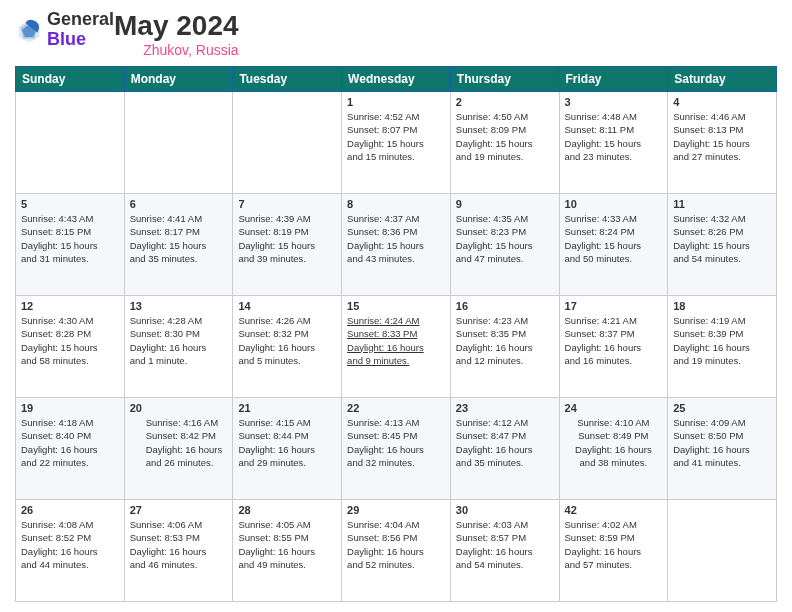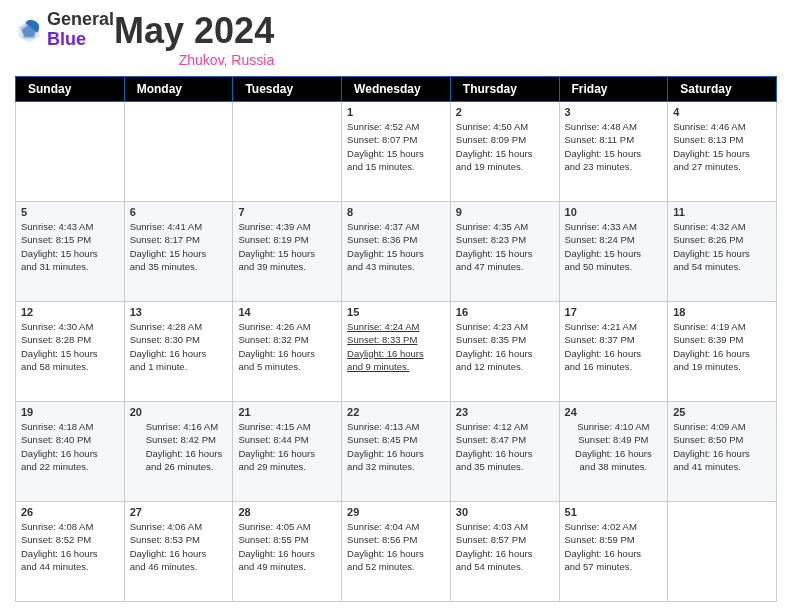--- a/index.html
+++ b/index.html
@@ -36,39 +36,39 @@
     .logo-general { color: #333; }
     .logo-blue { color: #6d28d9; }
     .logo-icon {
       width: 28px;
       height: 28px;
     }
     .title-block {
       text-align: right;
     }
     .month-year {
-      font-size: 36px;
+      font-size: 28px;
       font-weight: bold;
       color: #333;
     }
     .location {
       font-size: 14px;
       color: #ec4899;
     }
     .calendar-table {
       width: 100%;
       border-collapse: collapse;
       flex: 1;
     }
     .calendar-table th {
-      background-color: #000000;
+      background-color: #0f766e;
       color: #fff;
       font-size: 12px;
       font-weight: bold;
-      padding: 5px 12px;
+      padding: 5px 6px;
       text-align: left;
       border: 1px solid #1a5eaa;
     }
     .calendar-table td {
       border: 1px solid #ccc;
       vertical-align: top;
       padding: 4px 5px;
       font-size: 9.5px;
       color: #333;
       width: calc(100% / 7);
@@ -346,21 +346,21 @@
 and 52 minutes.</div>
           </td>
           <td>
             <span class="day-number">30</span>
             <div class="day-info" style="white-space: pre-line;">Sunrise: 4:03 AM
 Sunset: 8:57 PM
 Daylight: 16 hours
 and 54 minutes.</div>
           </td>
           <td>
-            <span class="day-number">51</span>
+            <span class="day-number">42</span>
             <div class="day-info" style="white-space: pre-line;">Sunrise: 4:02 AM
 Sunset: 8:59 PM
 Daylight: 16 hours
 and 57 minutes.</div>
           </td>
           <td class="empty-cell"></td>
         </tr>
       </tbody>
   </table>
 </div>

